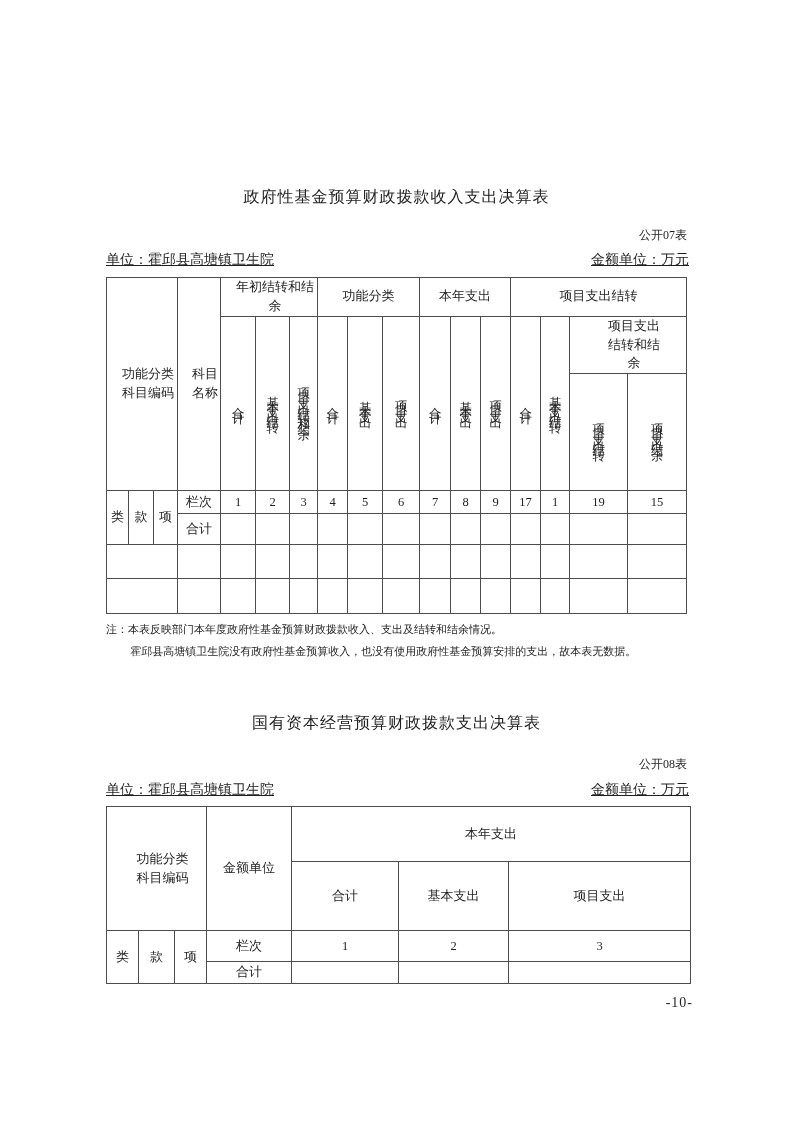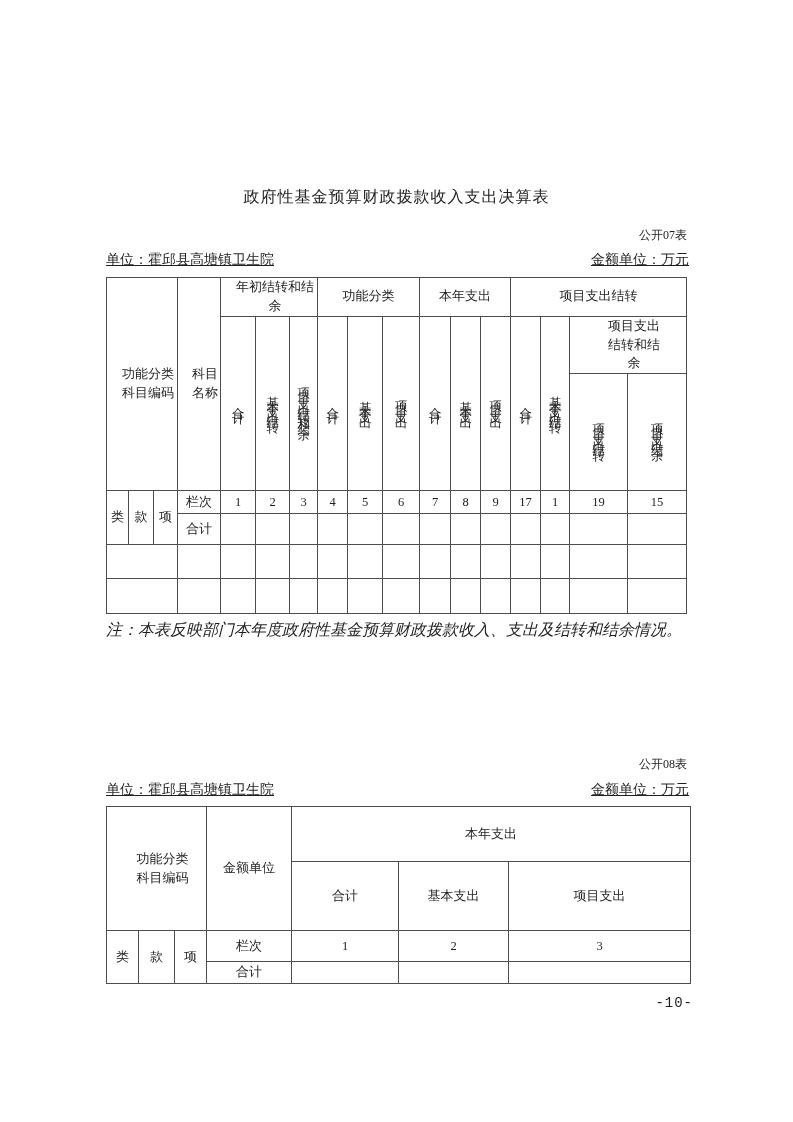--- a/index.html
+++ b/index.html
@@ -55,27 +55,27 @@
   .tr-d{height:23px;}
   .tr-e{height:31px;}
   .tr-f{height:34px;}
   .tr-g{height:35px;}
   .tr2-a{height:55px;}
   .tr2-b{height:69px;}
   .tr2-c{height:31px;}
   .tr2-d{height:22px;}
   .note{
     position:absolute;left:106px;width:584px;
-    font-size:16px;line-height:21.5px;font-style:italic;
+    font-size:11px;line-height:21.5px;
   }
   .note p{margin:0;}
   .note .indent{text-indent:2.2em;}
   .page-num{
     position:absolute;right:100px;
-    font-size:14px;letter-spacing:1px;font-family:Liberation Mono, monospace;
+    font-size:14px;letter-spacing:1px;
   }
 </style>
 </head>
 <body>
 
 <div class="page">
 
   <div class="doc-title" style="top:187px;">政府性基金预算财政拨款收入支出决算表</div>
   <div class="form-no" style="top:227px;">公开07表</div>
   <div class="unit-row" style="top:251px;">
@@ -202,22 +202,24 @@
           <td></td>
       <td></td>
           <td></td>
       <td></td>
     </tr>
   </tbody>
     </table>
 
   <div class="note" style="top:619px;">
     <p>注：本表反映部门本年度政府性基金预算财政拨款收入、支出及结转和结余情况。</p>
+    <p class="indent">霍邱县高塘镇卫生院没有政府性基金预算收入，也没有使用政府性基金预算安排的支出，故本表无数据。</p>
   </div>
 
+  <div class="doc-title" style="top:713px;">国有资本经营预算财政拨款支出决算表</div>
   <div class="form-no" style="top:756px;text-align:right;">公开08表</div>
   <div class="unit-row" style="top:781px;">
     <span>单位：霍邱县高塘镇卫生院</span>
     <span>金额单位：万元</span>
   </div>
 
   <table class="t2">
     <colgroup>
       <col style="width:32px">
         <col style="width:36px">

